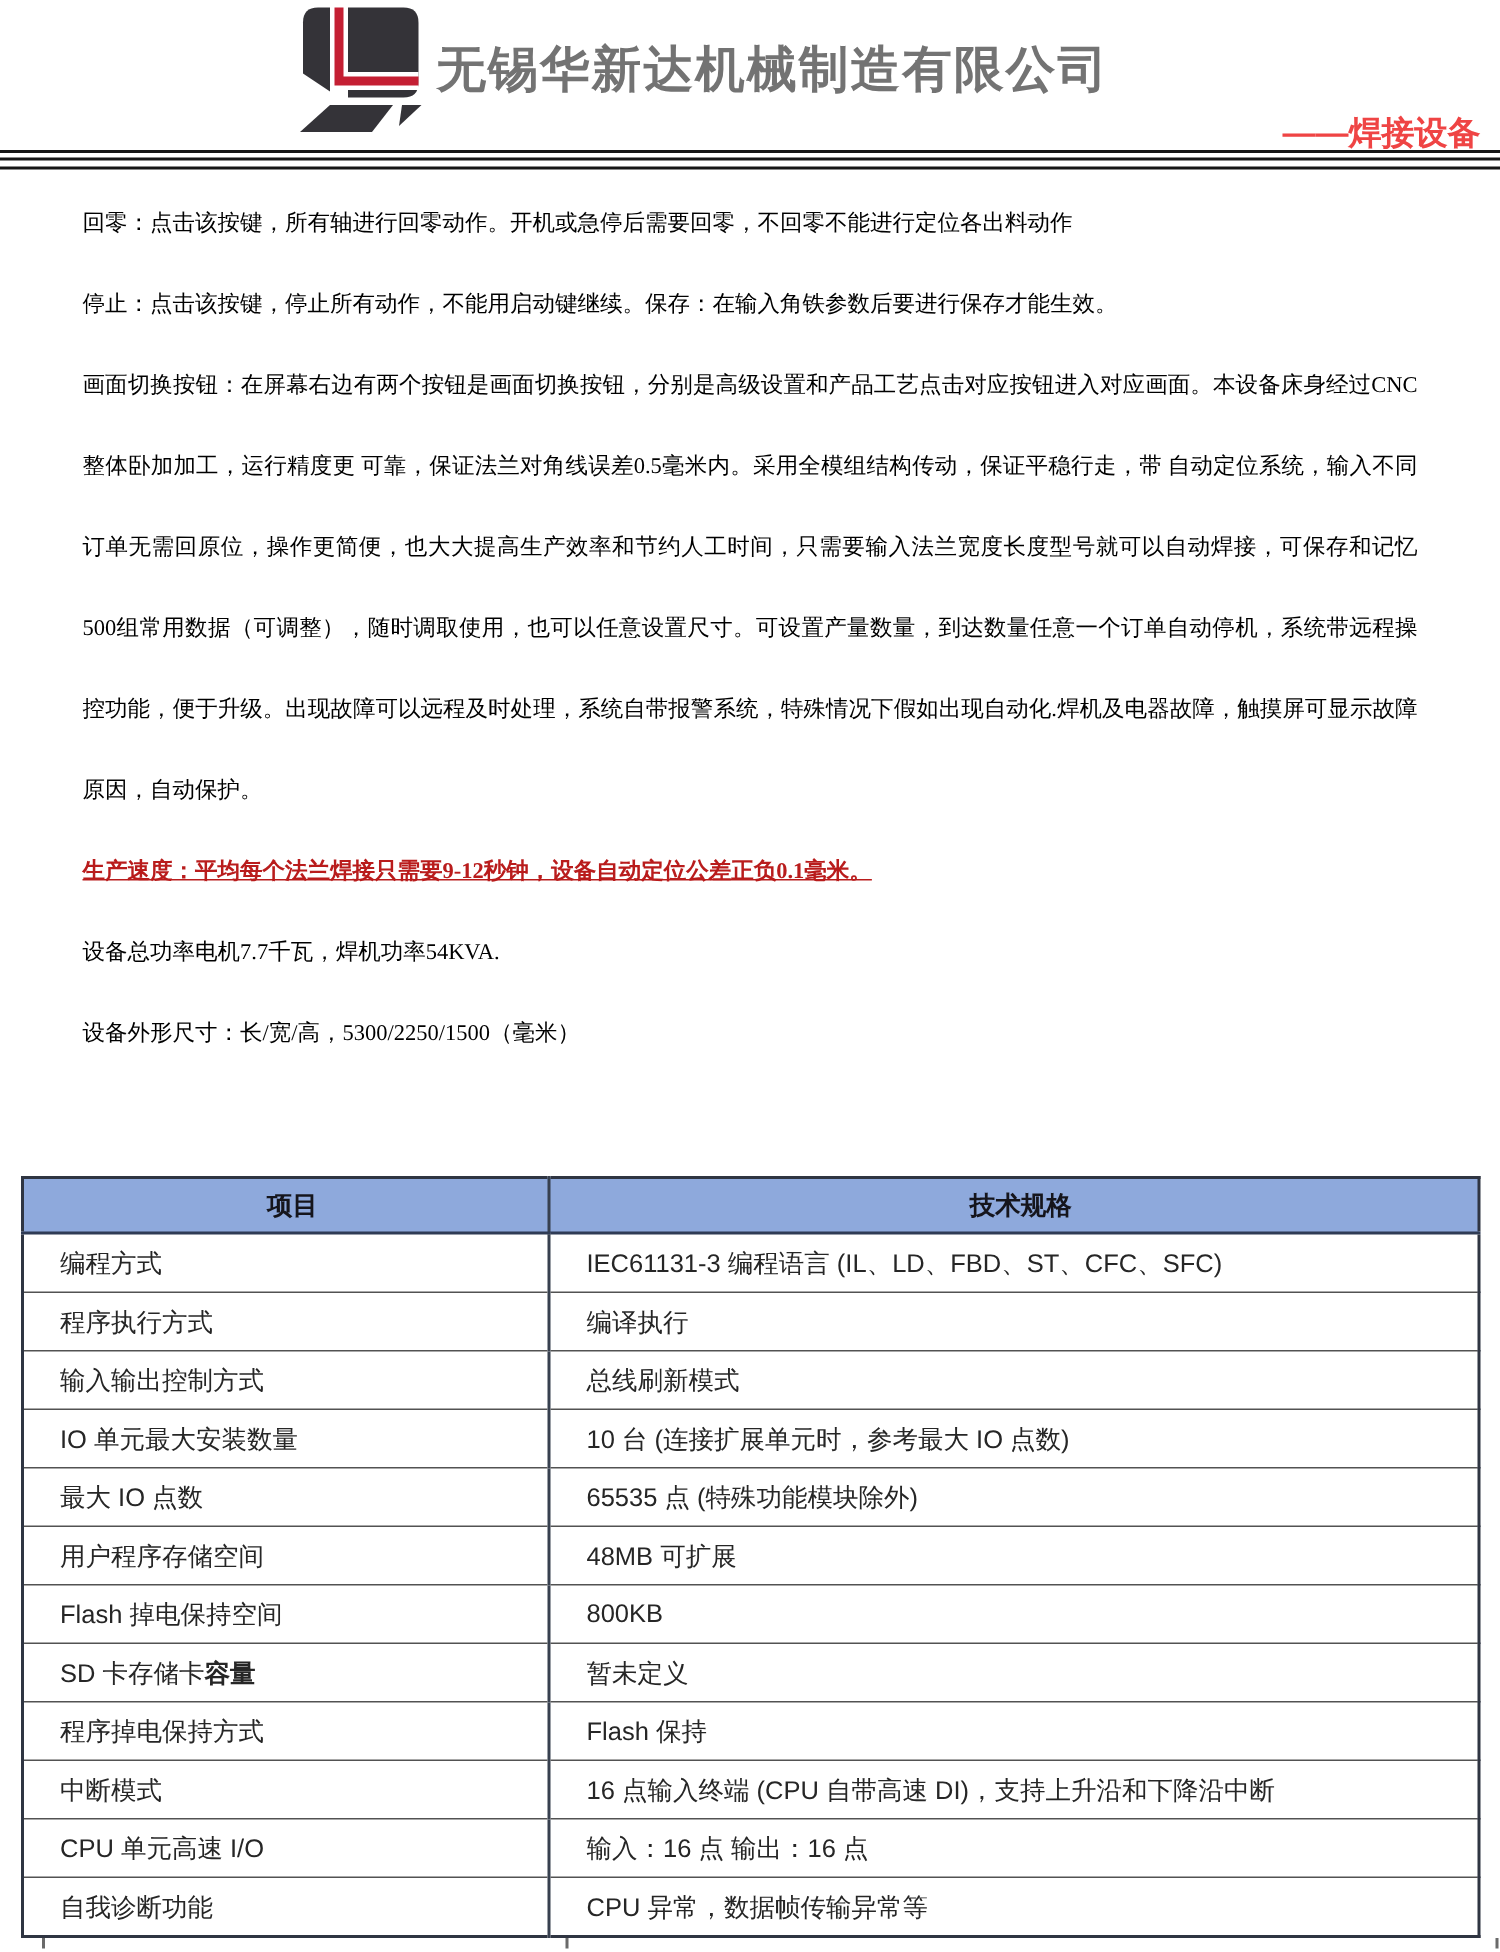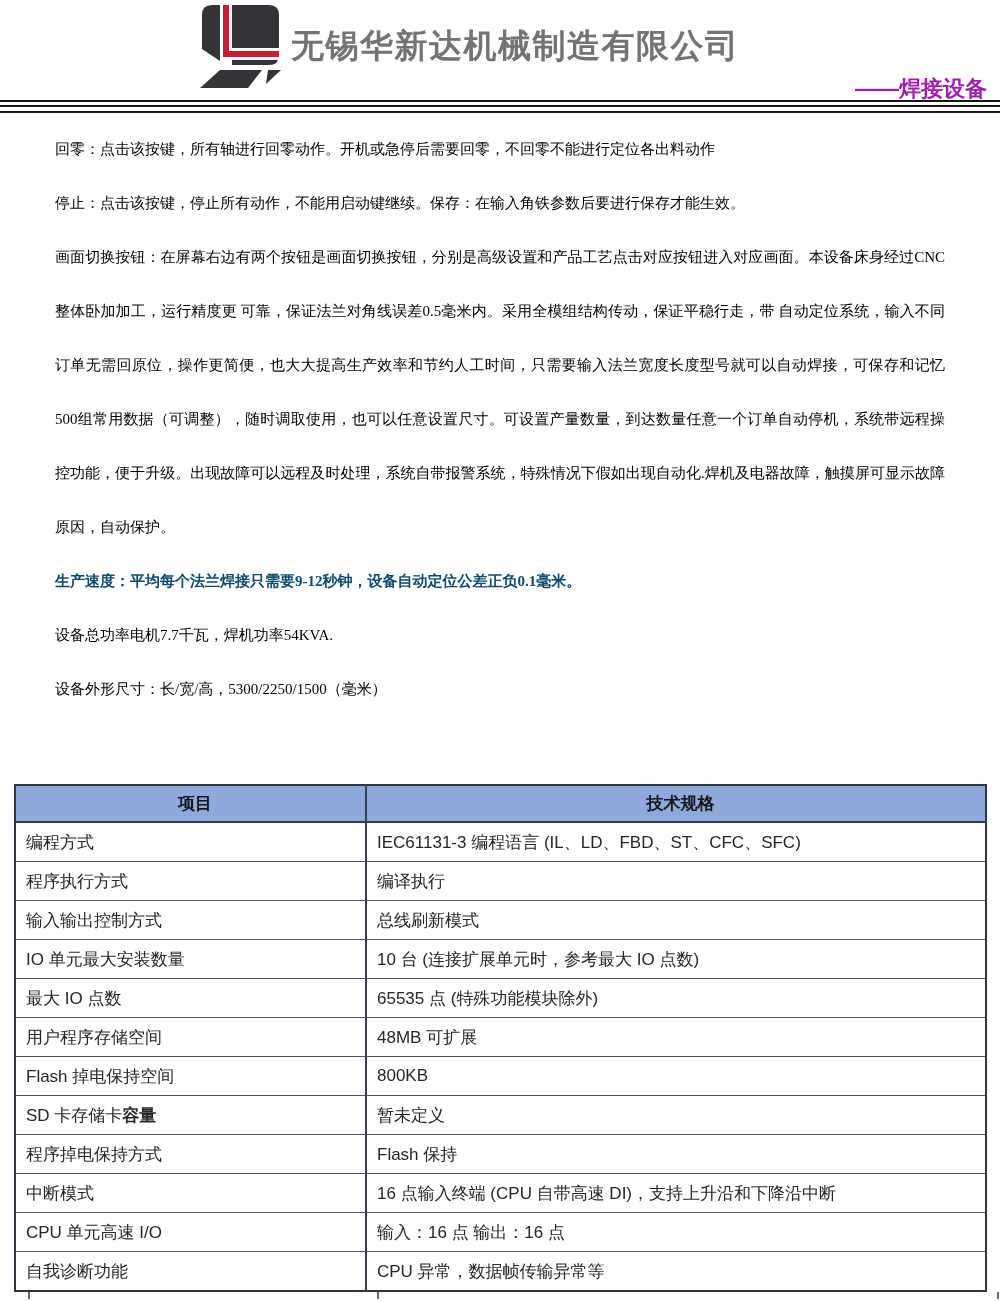--- a/index.html
+++ b/index.html
@@ -5,40 +5,40 @@
   html,body { margin:0; padding:0; background:#ffffff; }
   body { width:1000px; font-family:"Liberation Sans", sans-serif; }
   .page { position:relative; width:1000px; height:1301px; background:#fff; overflow:hidden; }
 
   
   .hdr { position:relative; height:112px; }
   .logo { position:absolute; left:196px; top:4px; width:92px; height:88px; }
   .company { position:absolute; left:291px; top:24px; font-size:33px; font-weight:bold;
              color:#737373; letter-spacing:1.5px; white-space:nowrap; }
   .tagline { position:absolute; right:13px; top:74px; font-size:22px; font-weight:bold;
-             color:#a21caf; white-space:nowrap; }
+             color:#ef4444; white-space:nowrap; }
   .rules { position:absolute; left:0; right:0; top:100px; }
   .rule1 { border-top:2px solid #161616; margin-bottom:3px; }
   .rule2 { height:4px; border-top:2px solid #161616; border-bottom:2px solid #161616; }
 
   
   .content { margin:10px 55px 0 55px; font-family:"Liberation Serif", serif;
              font-size:15px; line-height:54px; color:#000; text-align:justify;
              text-justify:inter-character; }
   .content p { margin:0; }
-  .content p.red { color:#0c4a6e; font-weight:bold; }
+  .content p.red { color:#b91c1c; font-weight:bold;text-decoration:underline; }
 
   
   .spec-wrap { margin:68px 14px 0 14px; }
   table.spec { width:971px; border-collapse:collapse; table-layout:fixed;
                font-size:17px; color:#262626; border:2px solid #2f3542; }
   table.spec th { background:#8ea9dc; height:33px; font-weight:bold; color:#15151c;
                   font-size:17px; text-align:center; vertical-align:middle;
                   border-bottom:2px solid #2f3b55;padding-left:10px; }
-  table.spec td { height:38px; vertical-align:middle; padding:0 8px 0 10px;
+  table.spec td { height:38px; vertical-align:middle; padding:0 8px 0 24px;
                   border-top:1px solid #525252; overflow:hidden; white-space:nowrap; }
   table.spec th:first-child, table.spec td:first-child { border-right:2px solid #37404f; }
   col.c1 { width:351px; } col.c2 { width:620px; }
   .blabel { font-weight:bold; }
 
   .ticks { position:relative; margin-left:14px; width:971px; height:7px; }
   .ticks span { position:absolute; top:0; width:2px; height:7px; background:#6a6a6a; }
   .ticks .t1 { left:0; } .ticks .t2 { left:349px; } .ticks .t3 { right:0; }
 </style>
 </head>

